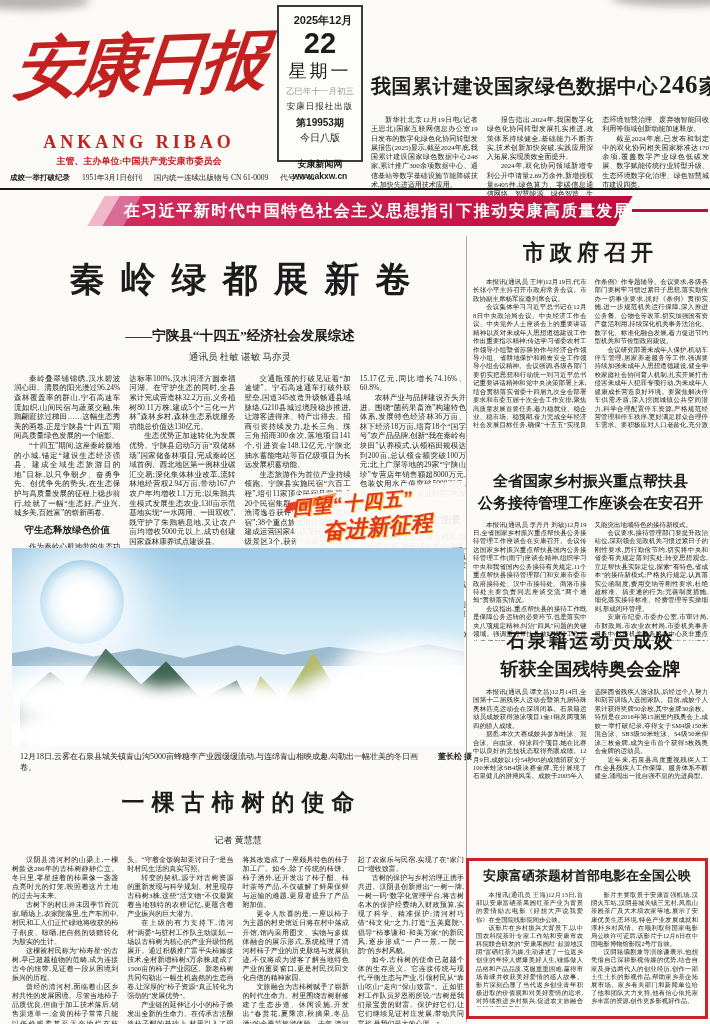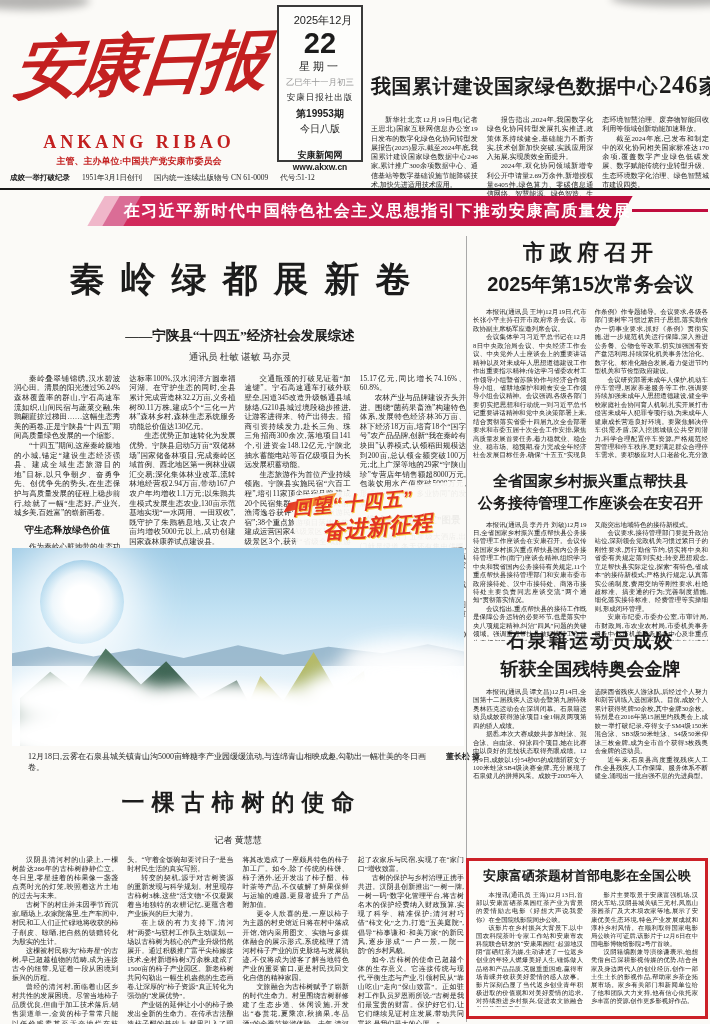--- a/index.html
+++ b/index.html
@@ -15,23 +15,23 @@
   .mast-sponsor{position:absolute;left:4px;top:155px;width:270px;text-align:center;font-size:9px;
       font-weight:bold;color:#c32020;}
   .org-row{position:absolute;left:10px;top:173px;width:452px;font-size:7.5px;color:#222;
       display:flex;gap:12px;white-space:nowrap;}
   .org-row .b{font-weight:bold;}
   .header-rule{position:absolute;left:0;top:188px;width:710px;height:2px;background:#191919;}
   .scanshade{position:absolute;pointer-events:none;opacity:.28;filter:blur(4px);background:#000;border-radius:50%;}
   
   .datebox{position:absolute;left:277px;top:5px;width:86px;height:157px;border:2px solid #3a3a3a;
       background:#fdfdfb;box-sizing:border-box;text-align:center;padding-top:6px;}
-  .db-ym{font-size:11px;font-weight:normal;margin-left:6px;}
+  .db-ym{font-size:11px;font-weight:bold;margin-left:6px;}
   .db-day{font-size:29px;font-weight:bold;line-height:31px;font-family:"Liberation Sans",sans-serif;}
-  .db-week{font-size:11px;letter-spacing:3px;}
+  .db-week{font-size:18px;letter-spacing:3px;}
   .db-lunar{font-size:8.5px;color:#979797;margin-top:3px;}
   .db-pub{font-size:8.5px;letter-spacing:1px;margin-top:3px;}
   .db-issue{font-size:10px;font-weight:bold;margin-top:3px;}
   .db-pages{font-size:10px;margin-top:1px;}
   .db-site{font-size:9px;font-weight:bold;margin-top:13px;}
   .db-url{font-size:8.5px;font-weight:bold;}
   
   .top-story{position:absolute;left:371px;top:54px;width:338px;}
   .ts-h{font-size:20px;font-weight:bold;white-space:nowrap;letter-spacing:0.5px;}
   .ts-h .num{font-family:"Liberation Serif",serif;font-size:25px;font-weight:600;padding:0 1px;}
@@ -75,21 +75,21 @@
   .range-far{position:absolute;left:0;top:86px;width:100%;height:32px;background:#87a9c2;opacity:.75;
       clip-path:polygon(0 100%,0 60%,8% 40%,18% 70%,28% 45%,38% 75%,50% 35%,60% 65%,70% 40%,82% 60%,92% 32%,100% 55%,100% 100%);}
   .mtn-main{position:absolute;left:8px;top:92px;width:252px;height:106px;
       background:linear-gradient(160deg,#57806a 10%,#24493d 75%);
       clip-path:polygon(0 100%,0 55%,12% 30%,22% 48%,34% 8%,48% 42%,58% 20%,72% 56%,86% 38%,100% 100%);}
   .ridge{position:absolute;left:218px;top:98px;width:152px;height:100px;
       background:linear-gradient(150deg,#e3d27a 5%,#9fae5c 45%,#5c7a4a 90%);
       clip-path:polygon(0 100%,20% 30%,35% 55%,55% 6%,70% 45%,88% 25%,100% 100%);}
   .cloud{position:absolute;background:#fff;border-radius:50%;filter:blur(9px);}
   
-  .caption-row{position:absolute;left:28px;top:751px;width:452px;display:flex;font-size:8px;}
+  .caption-row{position:absolute;left:20px;top:751px;width:452px;display:flex;font-size:8px;}
   .caption-row .cap{flex:1;}
   .caption-row .credit{margin-left:12px;white-space:nowrap;font-weight:bold;}
   
   .tree{position:absolute;left:12px;top:772px;width:452px;}
   .tree-h{text-align:center;font-size:23px;font-weight:bold;letter-spacing:7px;text-indent:7px;}
   .tree-by{text-align:center;font-size:9px;margin-top:5px;}
   .tree-body{margin-top:9px;height:186px;column-count:4;column-gap:9px;font-size:7px;line-height:1.3;
       text-align:justify;overflow:hidden;}
   
   .vrule{position:absolute;left:466px;top:236px;width:1px;height:786px;background:#a9a9a9;}
@@ -225,21 +225,20 @@
       <p class="t">文旅融合为古柿树赋予了崭新的时代生命力。村里围绕古树群修建了生态步道、休闲设施,开发出“春赏花,夏乘凉,秋摘果,冬品酒”的全季节旅游体验。去年,清河村接待游客超2万人次,一些村民办起了农家乐与民宿,实现了在“家门口”增收致富。</p>
       <p class="t">古树的保护与乡村治理正携手共进。汉阴县创新推出“一树一牌,一树一码”数字化管理平台,将古树名木的保护经费纳入财政预算,实现了科学、精准保护;清河村巧借“柿文化”之力,打造“五美庭院”,倡导“柿事谦和·和美万家”的新民风,逐步形成“一户一景,一院一韵”的乡村风貌。</p>
       <p class="t">如今,古柿树的使命已超越个体的生存意义。它连接传统与现代,平衡生态与产业,引领村民从“靠山吃山”走向“保山致富”。正如驻村工作队员罗恩雨所说:“古树是我们最宝贵的财富。保护好它们,让它们继续见证村庄发展,带动共同富裕,是我们最大的心愿。”</p>
     </div>
   </section>
 
   <div class="vrule"></div>
 
   <article class="art art1">
     <div class="a-h1 l1">市政府召开</div>
-    <div class="a-h1 l2">2025年第15次常务会议</div>
     <div class="two">
       <div class="col">
         <p class="ind">本报讯(通讯员 王坤)12月19日,代市长张小平主持召开市政府常务会议。市政协副主席杨军应邀列席会议。</p>
         <p class="ind">会议集体学习习近平总书记在12月8日中央政治局会议、中央经济工作会议、中央党外人士座谈会上的重要讲话精神以及对未成年人思想道德建设工作作出重要指示精神;传达学习省委农村工作领导小组暨省苏陕协作与经济合作领导小组、省耕地保护和粮食安全工作领导小组会议精神。会议强调,各级各部门要切实把思想和行动统一到习近平总书记重要讲话精神和党中央决策部署上来,结合贯彻落实省委十四届九次全会部署要求和市委五届十次全会工作安排,聚焦高质量发展首要任务,着力稳就业、稳企业、稳市场、稳预期,奋力完成全年经济社会发展目标任务,确保“十五五”实现良好开局。</p>
 
       </div>
       <div class="col">
         <p>作条例》作专题辅导。会议要求,各级各部门要树牢习惯过紧日子思想,落实勤俭办一切事业要求,抓好《条例》贯彻实施,进一步规范机关运行保障,深入推进公务餐、公物仓等改革,切实加强国有资产盘活利用,持续深化机关事务法治化、数字化、标准化融合发展,着力促进节约型机关和节俭型政府建设。</p>
         <p class="ind">会议研究部署未成年人保护,机动车停车管理,居家养老服务等工作,强调要持续加强未成年人思想道德建设,健全学校家庭社会协同育人机制,扎实开展打击侵害未成年人犯罪专项行动,为未成年人健康成长营造良好环境。要聚焦解决停车供需矛盾,深入挖掘城镇公共空间潜力,科学合理配置停车资源,严格规范经营管理和停车秩序,更好满足群众合理停车需求。要积极应对人口老龄化,充分激发政府、市场、社会、家庭等多元主体的积极性,促进养老服务高质量发展。会议还研究了其他事项。</p>
       </div>

